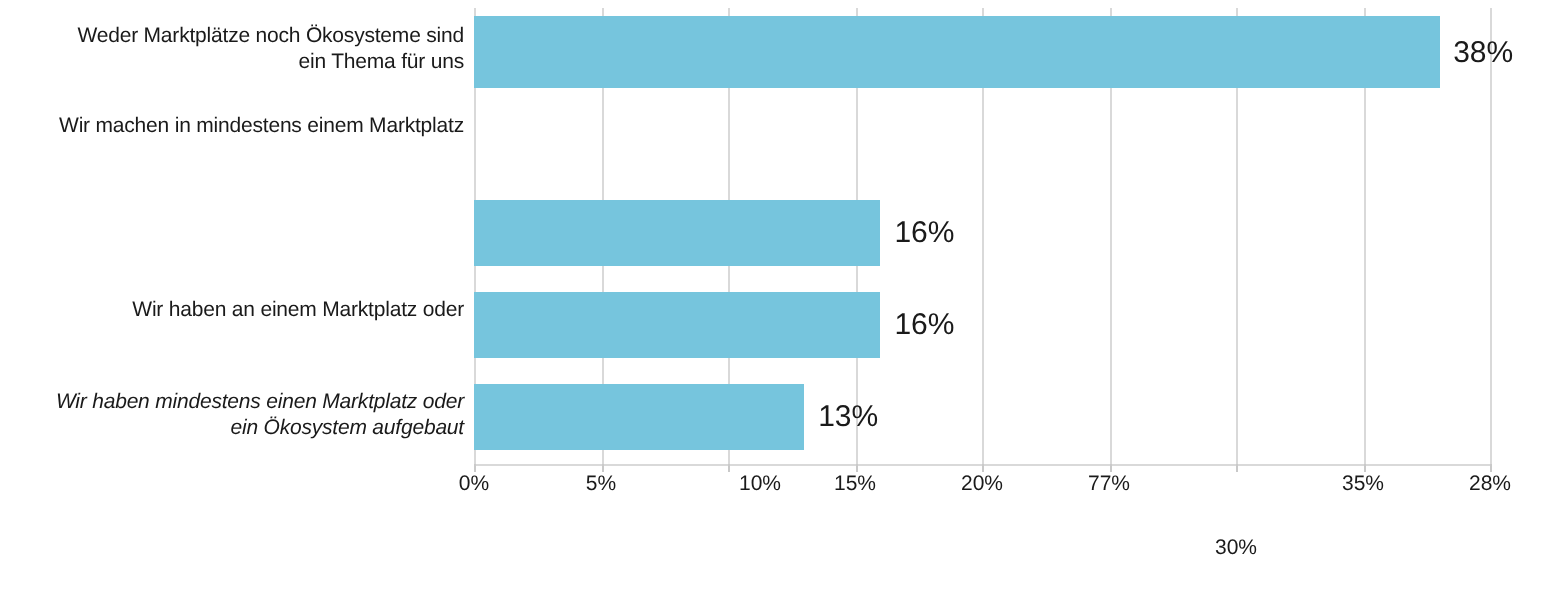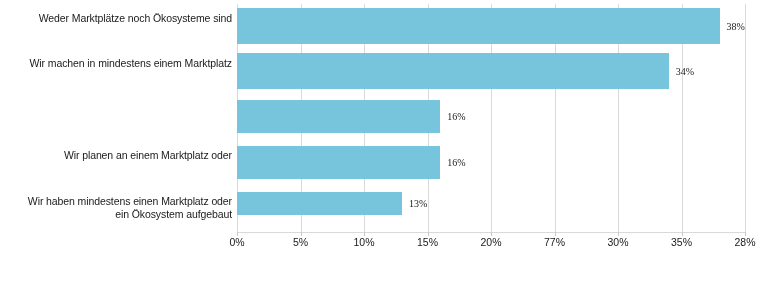--- a/index.html
+++ b/index.html
@@ -81,25 +81,24 @@
     display: flex;
     align-items: center;
   }
 
   .bar {
     height: 100%;
     background: #76c5dd;
   }
 
   .bar-value {
-    font-size: 10px;
+    font-size: 15px;
     color: #1a1a1a;
     margin-left: 7px;
     white-space: nowrap;
-    font-family: Liberation Serif, serif;
   }
 
   
   .xtick {
     position: absolute;
     top: 236px;
     font-size: 10.5px;
     color: #1a1a1a;
     transform: translateX(-50%);
     white-space: nowrap;
@@ -130,68 +129,65 @@
   <div class="tick-mark" style="left:427.5px;"></div>
   <div class="tick-mark" style="left:491px;"></div>
   <div class="tick-mark" style="left:554.5px;"></div>
   <div class="tick-mark" style="left:618px;"></div>
   <div class="tick-mark" style="left:681.5px;"></div>
   <div class="tick-mark" style="left:745px;"></div>
 
   <div class="row" style="top:8px;height:36px;">
     <div class="cat-label" style="top:4px;">
       <div>Weder Marktplätze noch Ökosysteme sind</div>
+      <div>ein Thema für uns</div>
     </div>
     <div class="bar-wrap" style="top:0px;height:36px;">
       <div class="bar" style="width: 482.6px; background: rgb(118, 197, 221);"></div>
       <span class="bar-value">38%</span>
     </div>
   </div>
 
   <div class="row" style="top:53px;height:36px;">
     <div class="cat-label" style="top:4px;">
       <div>Wir machen in mindestens einem Marktplatz</div>
-    </div>
-    <div class="bar-wrap" style="top:0px;height:36px;">
-      <div class="bar" style="width: 431.8px; background: rgb(118, 197, 221);"></div>
-      <span class="bar-value">34%</span>
     </div>
   </div>
 
   <div class="row" style="top:100px;height:33px;">
     <div class="bar-wrap" style="top:0px;height:33px;">
       <div class="bar" style="width: 203.2px; background: rgb(118, 197, 221);"></div>
       <span class="bar-value">16%</span>
     </div>
   </div>
 
   <div class="row" style="top:146px;height:33px;">
     <div class="cat-label" style="top:3px;">
-      <div>Wir planen an einem Marktplatz oder</div>
+      <div>Wir haben an einem Marktplatz oder</div>
     </div>
     <div class="bar-wrap" style="top:0px;height:33px;">
       <div class="bar" style="width: 203.2px; background: rgb(118, 197, 221);"></div>
       <span class="bar-value">16%</span>
     </div>
   </div>
 
   <div class="row" style="top:192px;height:33px;">
-    <div class="cat-label" style="top:3px;">
+    <div class="cat-label" style="top:3px;font-style:italic;">
       <div>Wir haben mindestens einen Marktplatz oder</div>
       <div>ein Ökosystem aufgebaut</div>
     </div>
-    <div class="bar-wrap" style="top:0px;height:23px;">
+    <div class="bar-wrap" style="top:0px;height:33px;">
       <div class="bar" style="width: 165.1px; background: rgb(118, 197, 221);"></div>
       <span class="bar-value">13%</span>
     </div>
   </div>
 
   <div class="xtick" style="left:237px;">0%</div>
   <div class="xtick" style="left:300.5px;">5%</div>
-  <div class="xtick" style="left:364px;text-align:right;">10%</div>
+  <div class="xtick" style="left:380px;text-align:right;">10%</div>
   <div class="xtick" style="left:427.5px;">15%</div>
   <div class="xtick" style="left:491px;">20%</div>
   <div class="xtick" style="left:554.5px;">77%</div>
-  <div class="xtick" style="left:618px;">30%</div>
+  <div class="xtick" style="left:618px;margin-top:32px;">30%</div>
   <div class="xtick" style="left:681.5px;">35%</div>
   <div class="xtick" style="left:745px;">28%</div>
 
 </div>
 
 </body></html>

